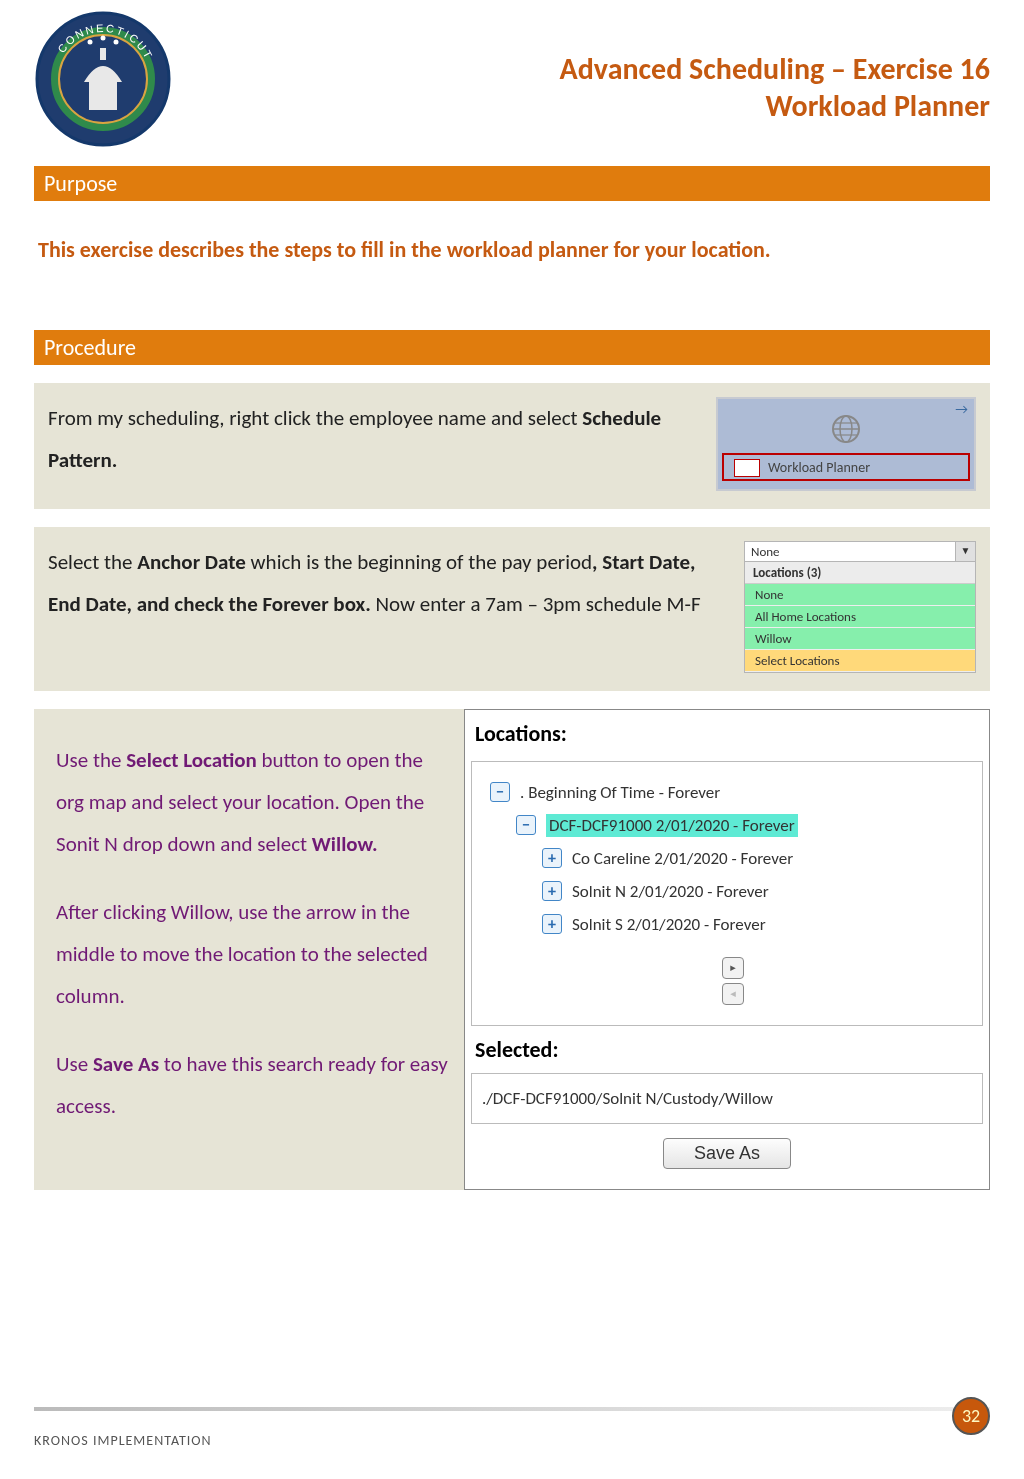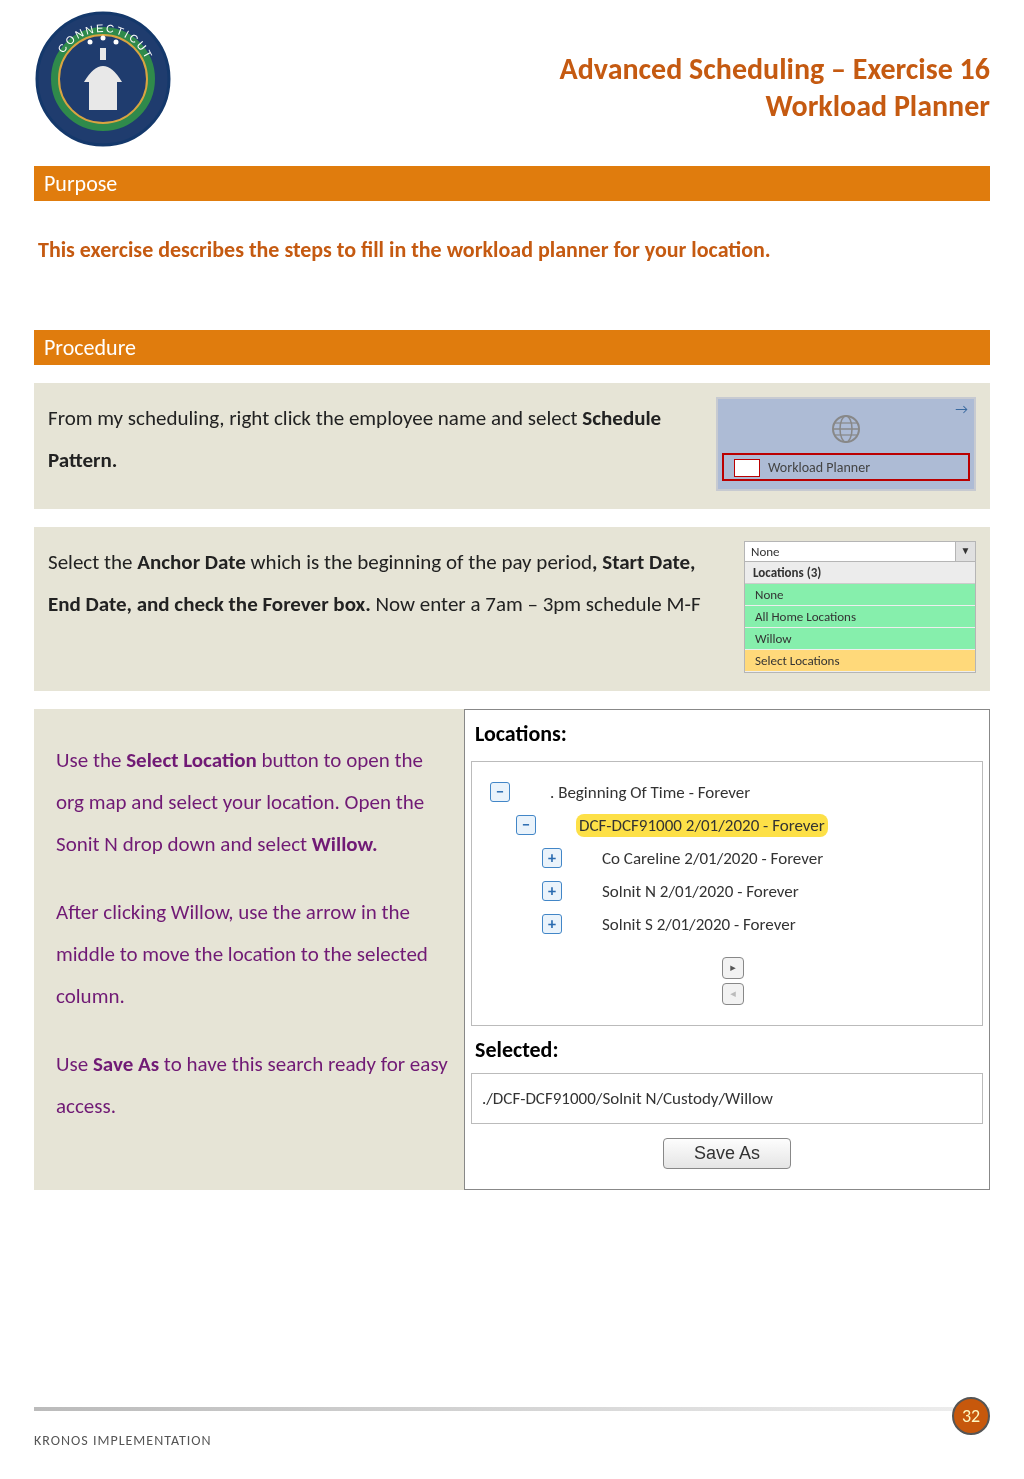--- a/index.html
+++ b/index.html
@@ -113,24 +113,24 @@
     min-width: 0;
   }
   .avail-title { font-size:22px; font-weight:700; padding: 2px 4px 14px 4px; }
   .tree-box { border:1px solid #bbb; padding: 14px 6px 10px 18px; font-size:17px; color:#333; }
   .tree-row { display:flex; align-items:center; gap:10px; padding:6px 0; }
   .tree-btn {
     width:20px; height:20px; border:1px solid #4286c7; background:#eaf3fb;
     color:#2a6bb0; font-weight:700; text-align:center; line-height:17px; border-radius:3px; font-size:16px;
     flex:0 0 auto;
   }
-  .tree-label { flex:1;margin-left:30px; }
+  .tree-label { flex:1; }
   .tree-level1 { padding-left: 26px; }
   .tree-level2 { padding-left: 52px; }
-  .tree-hl { background:#fde047; padding:1px 3px;border-radius:8px;}
+  .tree-hl { background:#5eead4; padding:1px 3px;}
   .arrow-btns { text-align:center; padding: 14px 0 8px 0; }
   .sq-btn {
     display:inline-block; width:22px; height:22px; border:1px solid #888; border-radius:4px;
     background:#f2f2f2; color:#555; font-size:11px; line-height:20px; text-align:center; margin:2px;
   }
   .sq-btn.dis { color:#bbb; }
   .sel-title { font-size:22px; font-weight:700; padding: 10px 4px 10px 4px; }
   .sel-box { border:1px solid #bbb; padding: 14px 10px; font-size:17px; color:#333; }
   .saveas-btn {
     display:block; margin: 14px auto 0 auto;

